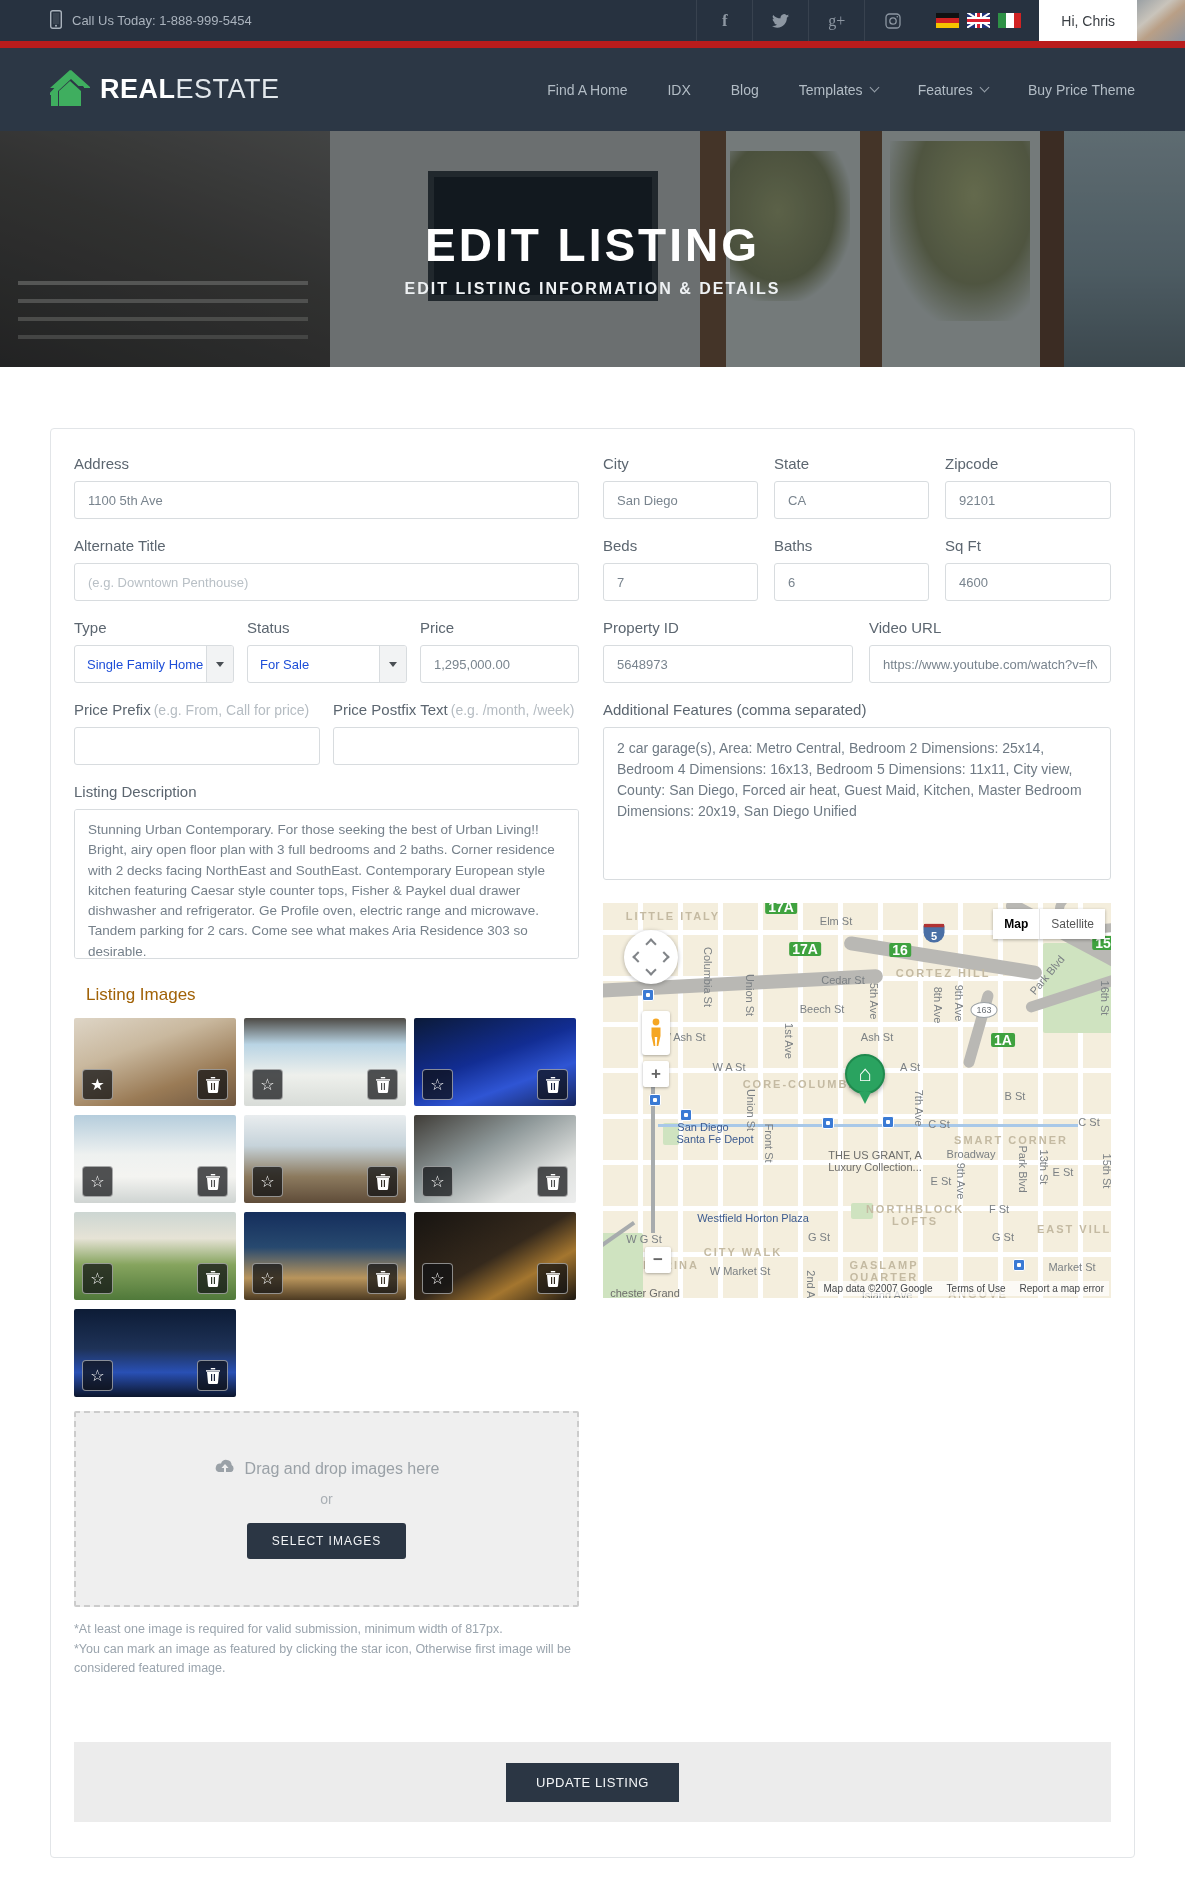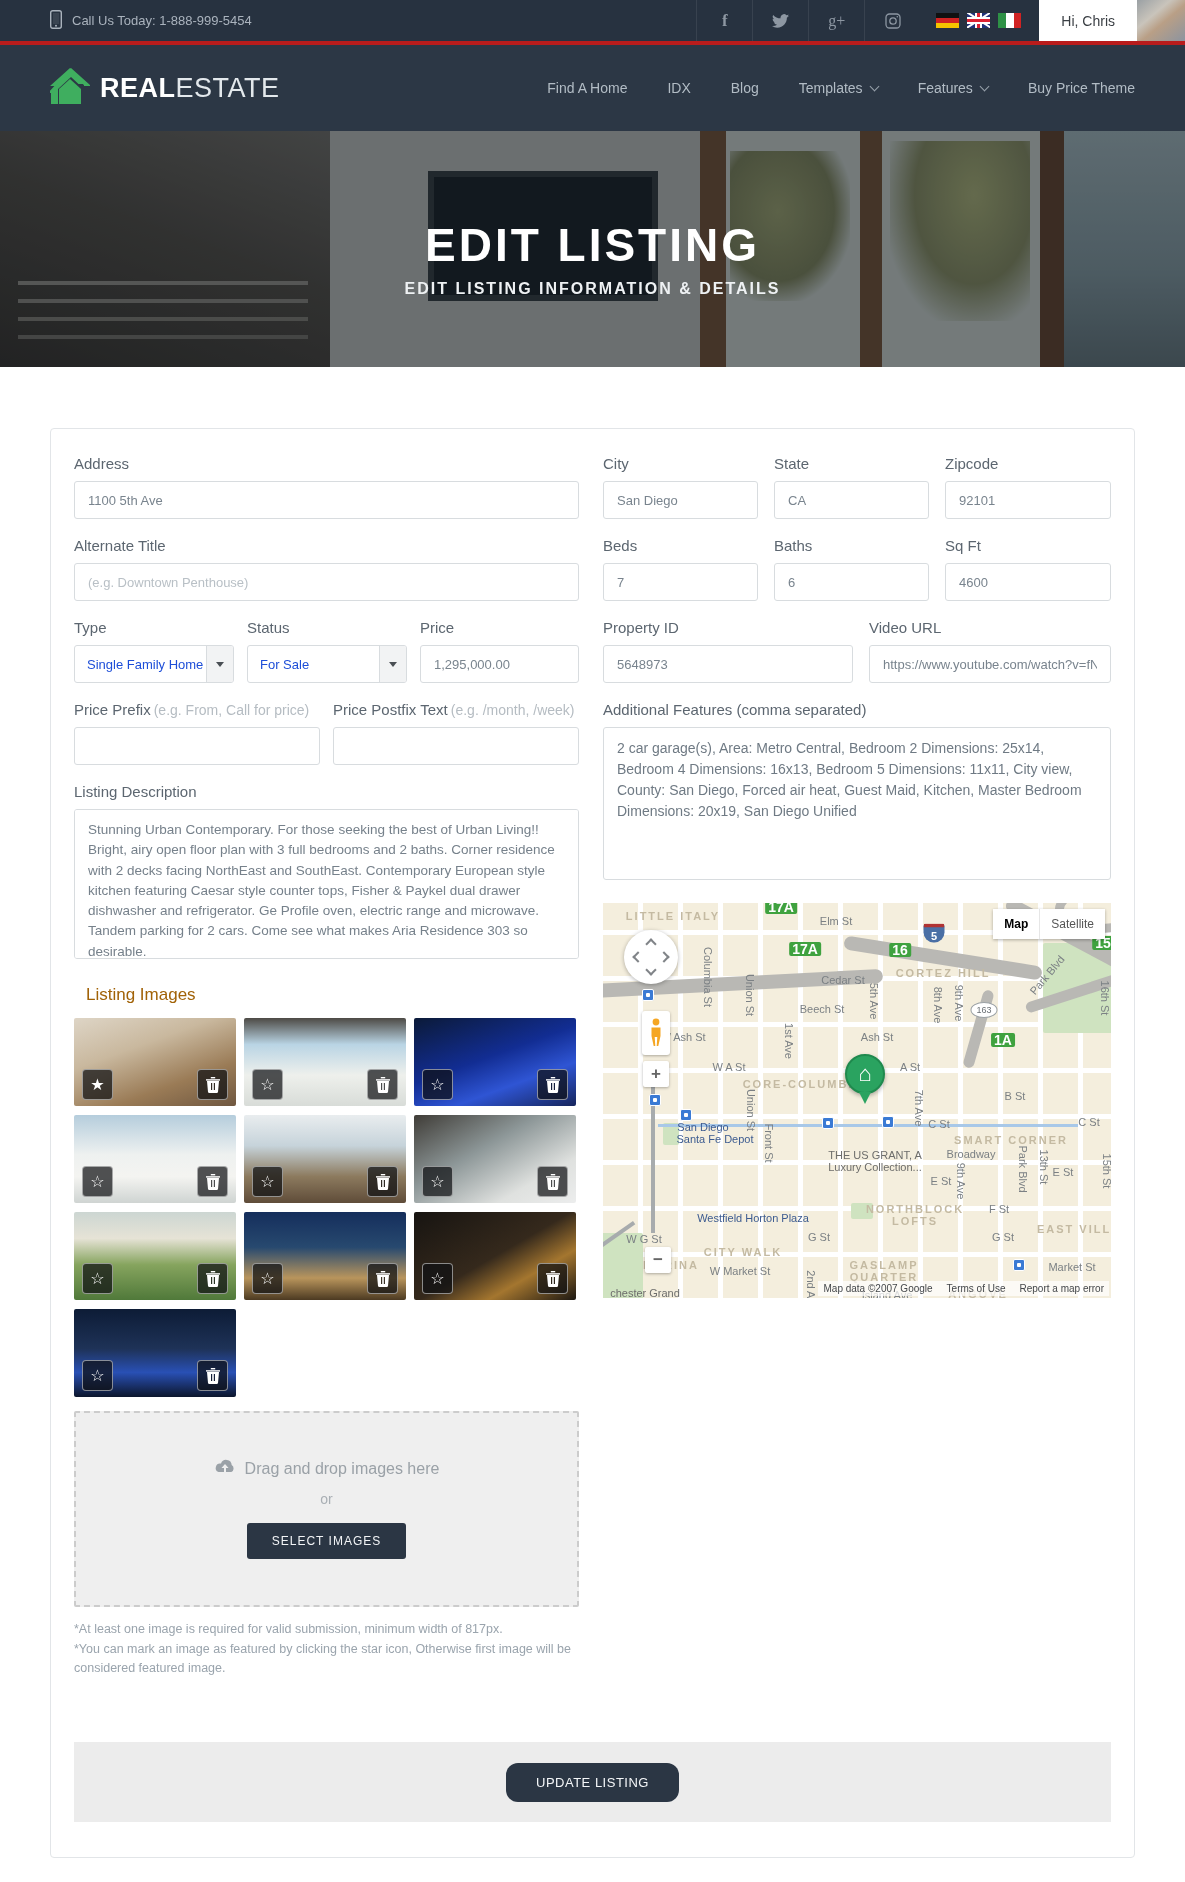--- a/index.html
+++ b/index.html
@@ -20,21 +20,21 @@
   .flag-uk{background:#20337a}
   .flag-uk .cr{position:absolute;left:0;top:6px;width:100%;height:3px;background:#d23;box-shadow:0 -2px 0 #fff,0 2px 0 #fff}
   .flag-uk .cv{position:absolute;top:0;left:10px;width:3px;height:100%;background:#d23;box-shadow:-2px 0 0 #fff,2px 0 0 #fff}
   .flag-uk .dg1,.flag-uk .dg2{position:absolute;left:-4px;top:6px;width:32px;height:2px;background:#fff}
   .flag-uk .dg1{transform:rotate(33deg)}.flag-uk .dg2{transform:rotate(-33deg)}
   .flag-it{display:flex}.flag-it div{width:33.3%;height:100%}
   .userbox{background:#fff;display:flex;align-items:center;margin-left:2px}
   .username{padding:0 22px;font-size:14px;color:#3a3f44}
   .avatar{width:48px;height:41px;background:linear-gradient(140deg,#9aa0a4 0%,#c9c4bb 35%,#b99f86 55%,#8c94a0 100%)}
   
-  .navbar{height:90px;background:#2c3745;display:flex;align-items:center;justify-content:space-between;padding:0 50px;border-top:4px solid #b91c1c}
+  .navbar{height:90px;background:#2c3745;display:flex;align-items:center;justify-content:space-between;padding:0 50px;border-top:7px solid #b91c1c}
   .brand{display:flex;align-items:center;gap:10px}
   .brand-word{font-size:27px;letter-spacing:.5px;color:#fff;font-weight:700}
   .brand-word .lt{font-weight:300;color:#e3e8ec}
   .nav-menu{display:flex;gap:40px}
   .nav-item{display:flex;align-items:center;gap:8px;color:#b2bcc5;font-size:14px;cursor:pointer}
   .caret{width:7px;height:7px;border-right:1px solid #97a1ab;border-bottom:1px solid #97a1ab;transform:rotate(45deg);margin-top:-4px}
   
   .hero{height:236px;position:relative;overflow:hidden;background:#84868220}
   .hero{background:#8a8c88}
   .hz{position:absolute}
@@ -74,21 +74,21 @@
   .tbtn.trash{right:8px}
   
   .dropzone{margin-top:14px;width:505px;height:196px;background:#efefef;border:2px dashed #cccccc;border-radius:2px;display:flex;flex-direction:column;align-items:center;justify-content:center;gap:0}
   .dz-line{display:flex;align-items:center;gap:9px;color:#9aa1a7;font-size:16px}
   .dz-or{color:#a9afb4;font-size:14px;margin:12px 0 16px}
   .dz-btn{background:#2b3644;color:#f2f4f6;font-size:12px;letter-spacing:1px;padding:11px 25px;border-radius:3px;border:none;font-family:inherit;cursor:pointer}
   .notes{margin-top:13px;font-size:12.5px;line-height:1.5;color:#9aa4ad;width:505px}
   .notes div{margin-bottom:1px}
   
   .footer-strip{margin-top:64px;background:#ececec;height:80px;display:flex;align-items:center;justify-content:center}
-  .update-btn{background:#2b3644;color:#f4f6f8;font-size:13px;letter-spacing:.5px;padding:12px 30px;border-radius:12px;border:none;font-family:inherit;cursor:pointer}
+  .update-btn{background:#2b3644;color:#f4f6f8;font-size:13px;letter-spacing:.5px;padding:12px 30px;border-radius:0;border:none;font-family:inherit;cursor:pointer}
   
   .map{position:relative;width:508px;height:395px;margin-top:23px;overflow:hidden;flex:none;
     background-color:#f4eedd;
     background-image:
       repeating-linear-gradient(0deg, transparent 0px, transparent 41px, #ffffff 41px, #ffffff 46px),
       repeating-linear-gradient(90deg, transparent 0px, transparent 35px, #ffffff 35px, #ffffff 40px);
   }
   .blk{position:absolute;background:#b9b8b4;border-radius:8px}
   .park{position:absolute;background:#cfe3c0;border-radius:2px}
   .rail{position:absolute;background:#a7abad}

